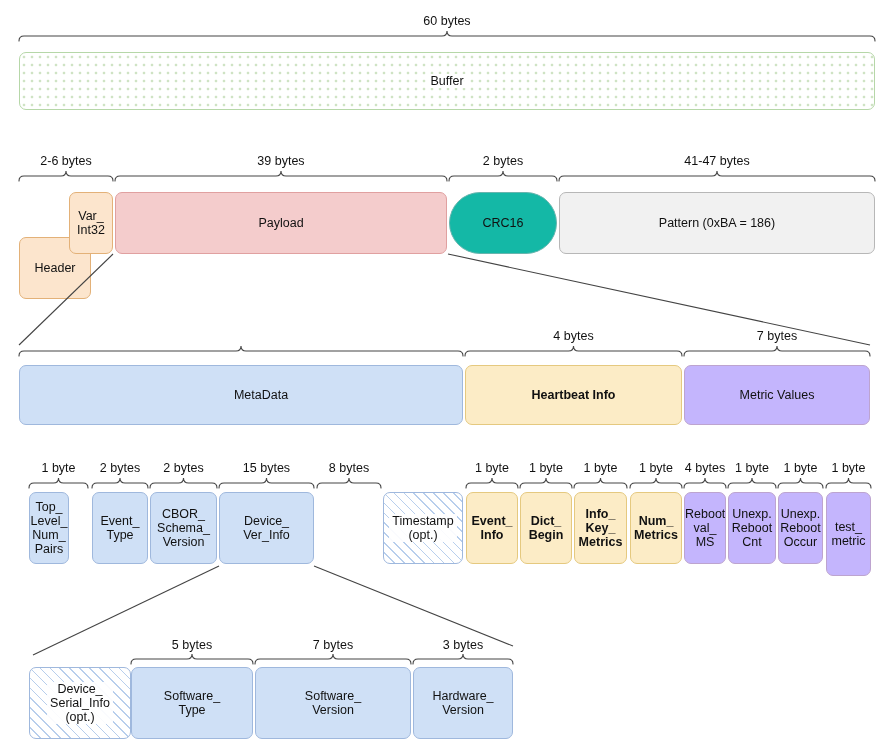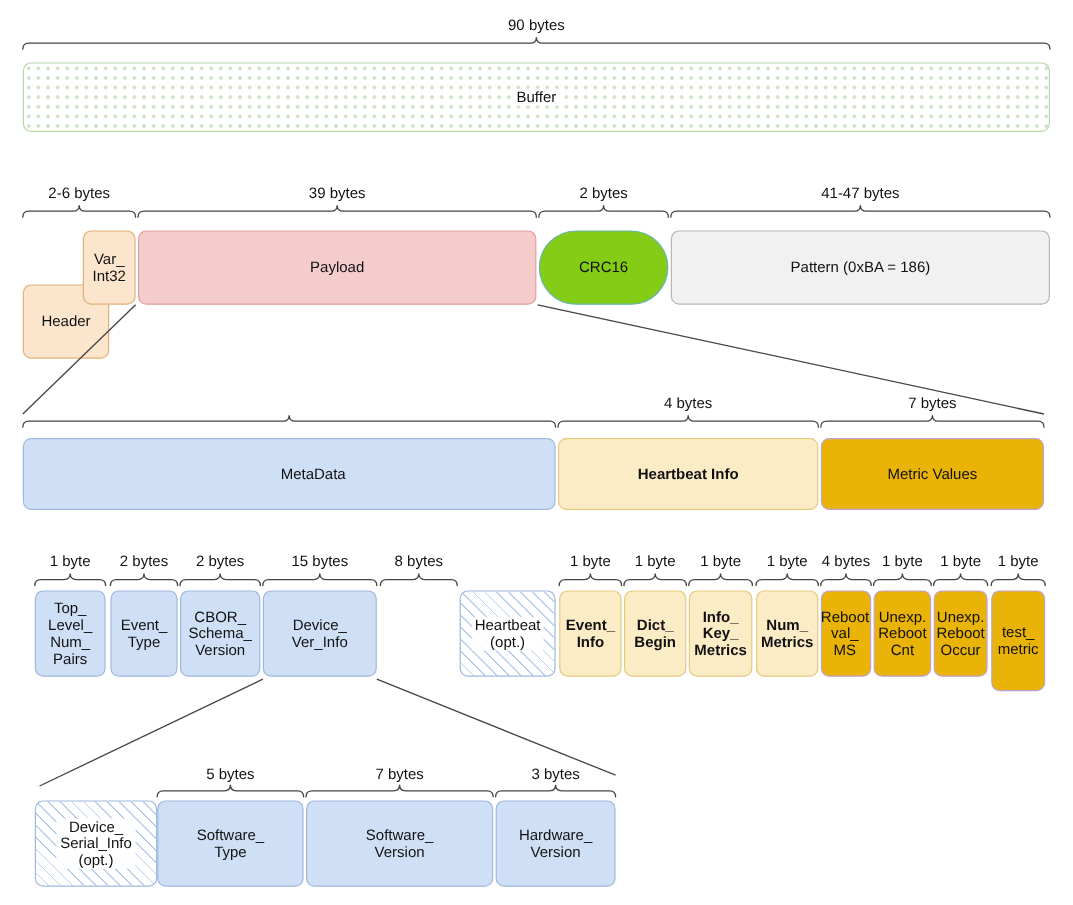--- a/index.html
+++ b/index.html
@@ -17,25 +17,25 @@
     border:1px solid #8aa0c8;border-radius:7px;
     display:flex;align-items:center;justify-content:center;
     text-align:center;line-height:1.12;
     font-size:12.5px;color:#111;
     white-space:pre-line;
     overflow:hidden;
   }
   .blk span{display:block;width:100%;padding:0 1px;}
   .c-orange{background:#fce5cd;border-color:#e3b178;}
   .c-red   {background:#f4cccc;border-color:#e0a0a0;}
-  .c-teal  {background:#84cc16;border-color:#68b5ae;border-radius:31px;}
+  .c-teal  {background:#14b8a6;border-color:#68b5ae;border-radius:31px;}
   .c-grey  {background:#f1f1f1;border-color:#b7b7b7;}
   .c-blue  {background:#cfe0f6;border-color:#9fb8dd;}
   .c-yellow{background:#fcecc6;border-color:#e5c97f;font-weight:bold;}
-  .c-purple{background:#eab308;border-color:#bda4cf;justify-content:flex-end;}
+  .c-purple{background:#c4b5fd;border-color:#bda4cf;}
   .c-hatch {
     background-color:#ffffff;
     background-image:repeating-linear-gradient(45deg,
         rgba(160,190,230,.75) 0, rgba(160,190,230,.75) 1px,
         rgba(255,255,255,0) 1px, rgba(255,255,255,0) 7px);
     border-color:#9fb8dd;
   }
   .c-dots{
     background-color:#ffffff;
     background-image:radial-gradient(#cfe3c4 1.5px, rgba(255,255,255,0) 1.6px);
@@ -52,21 +52,21 @@
     position:absolute;font-size:12.5px;color:#111;
     text-align:center;white-space:nowrap;
   }
 </style>
 </head>
 <body>
 
 <div id="diagram">
 
   <div class="layer" id="blocks-layer">
-      <div class="sz" style="left: 19px; top: 14px; width: 856px;">90 bytes</div>
+      <div class="sz" style="left: 19px; top: 14px; width: 856px;">60 bytes</div>
       <div class="blk c-dots" style="left: 19px; top: 52px; width: 856px; height: 58px;"><span>Buffer</span></div>
       <div class="sz" style="left: 19px; top: 154px; width: 94px;">2-6 bytes</div>
       <div class="sz" style="left: 115px; top: 154px; width: 332px;">39 bytes</div>
       <div class="sz" style="left: 449px; top: 154px; width: 108px;">2 bytes</div>
       <div class="sz" style="left: 559px; top: 154px; width: 316px;">41-47 bytes</div>
       <div class="blk c-orange" style="left: 19px; top: 192px; width: 72px; height: 62px; margin-top: 45px;"><span>Header</span></div>
       <div class="blk c-orange" style="left: 69px; top: 192px; width: 44px; height: 62px;"><span>Var_
 Int32</span></div>
       <div class="blk c-red" style="left: 115px; top: 192px; width: 332px; height: 62px;"><span>Payload</span></div>
       <div class="blk c-teal" style="left: 449px; top: 192px; width: 108px; height: 62px;"><span>CRC16</span></div>
@@ -82,32 +82,32 @@
       <div class="sz" style="left: 219px; top: 461px; width: 95px;">15 bytes</div>
       <div class="sz" style="left: 317px; top: 461px; width: 64px;">8 bytes</div>
       <div class="sz" style="left: 466px; top: 461px; width: 52px;">1 byte</div>
       <div class="sz" style="left: 520px; top: 461px; width: 52px;">1 byte</div>
       <div class="sz" style="left: 574px; top: 461px; width: 53px;">1 byte</div>
       <div class="sz" style="left: 630px; top: 461px; width: 52px;">1 byte</div>
       <div class="sz" style="left: 684px; top: 461px; width: 42px;">4 bytes</div>
       <div class="sz" style="left: 728px; top: 461px; width: 48px;">1 byte</div>
       <div class="sz" style="left: 778px; top: 461px; width: 45px;">1 byte</div>
       <div class="sz" style="left: 826px; top: 461px; width: 45px;">1 byte</div>
-      <div class="blk c-blue" style="left: 29px; top: 492px; width: 59px; height: 72px;"><span>Top_
+      <div class="blk c-blue" style="left: 29px; top: 492px; width: 40px; height: 72px;"><span>Top_
 Level_
 Num_
 Pairs</span></div>
       <div class="blk c-blue" style="left: 92px; top: 492px; width: 56px; height: 72px;"><span>Event_
 Type</span></div>
       <div class="blk c-blue" style="left: 150px; top: 492px; width: 67px; height: 72px;"><span>CBOR_
 Schema_
 Version</span></div>
       <div class="blk c-blue" style="left: 219px; top: 492px; width: 95px; height: 72px;"><span>Device_
 Ver_Info</span></div>
-      <div class="blk c-hatch" style="left: 383px; top: 492px; width: 80px; height: 72px;"><span>Heartbeat
+      <div class="blk c-hatch" style="left: 383px; top: 492px; width: 80px; height: 72px;"><span>Timestamp
 (opt.)</span></div>
       <div class="blk c-yellow" style="left: 466px; top: 492px; width: 52px; height: 72px;"><span>Event_
 Info</span></div>
       <div class="blk c-yellow" style="left: 520px; top: 492px; width: 52px; height: 72px;"><span>Dict_
 Begin</span></div>
       <div class="blk c-yellow" style="left: 574px; top: 492px; width: 53px; height: 72px;"><span>Info_
 Key_
 Metrics</span></div>
       <div class="blk c-yellow" style="left: 630px; top: 492px; width: 52px; height: 72px;"><span>Num_
 Metrics</span></div>

